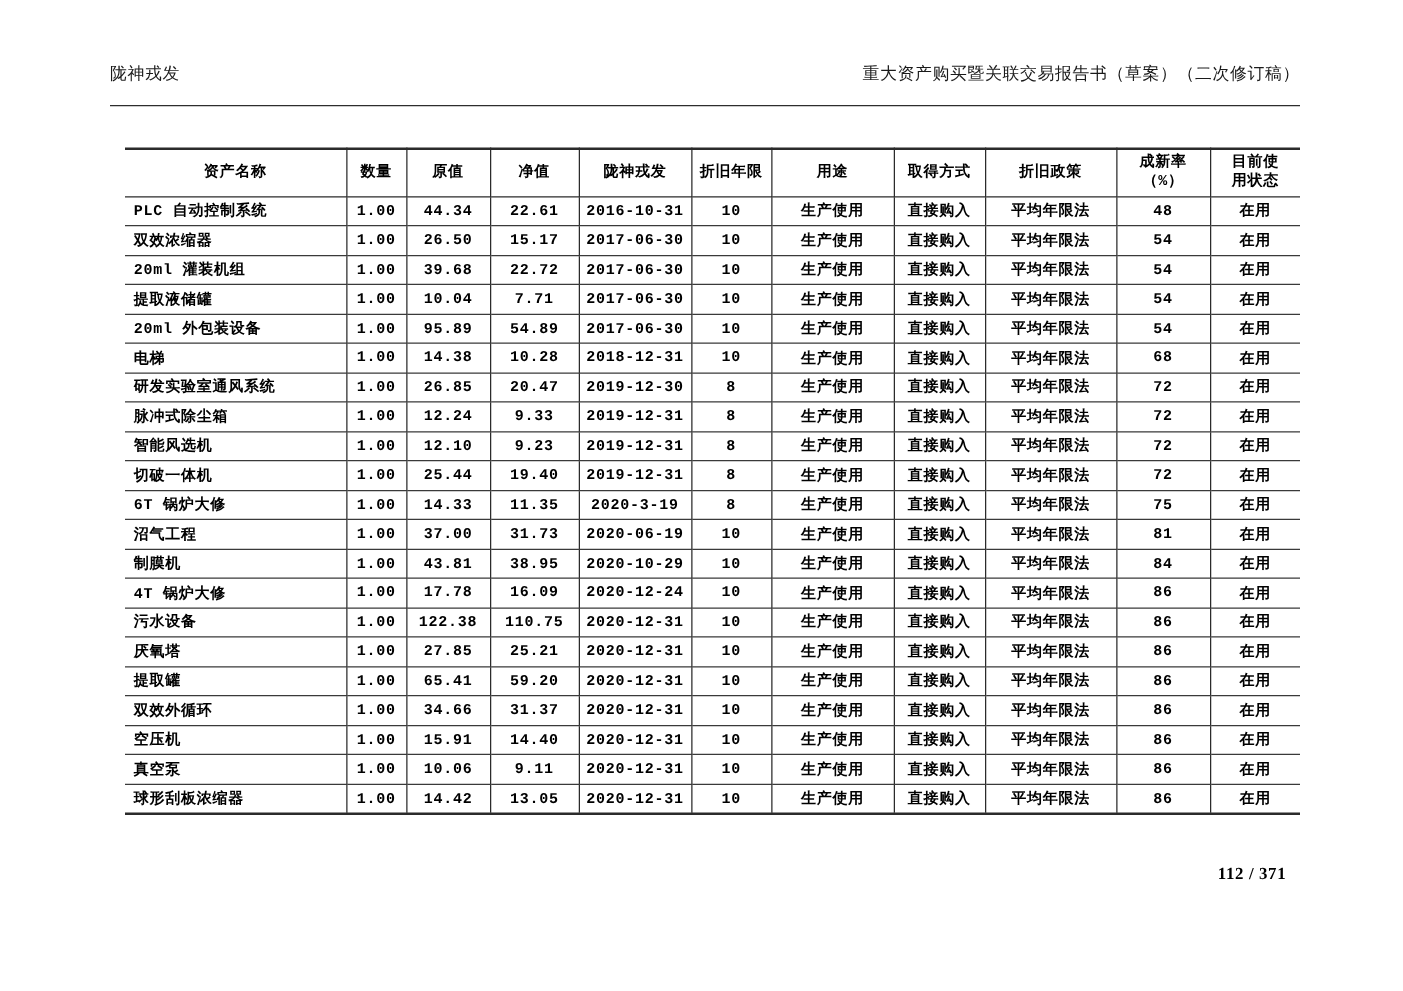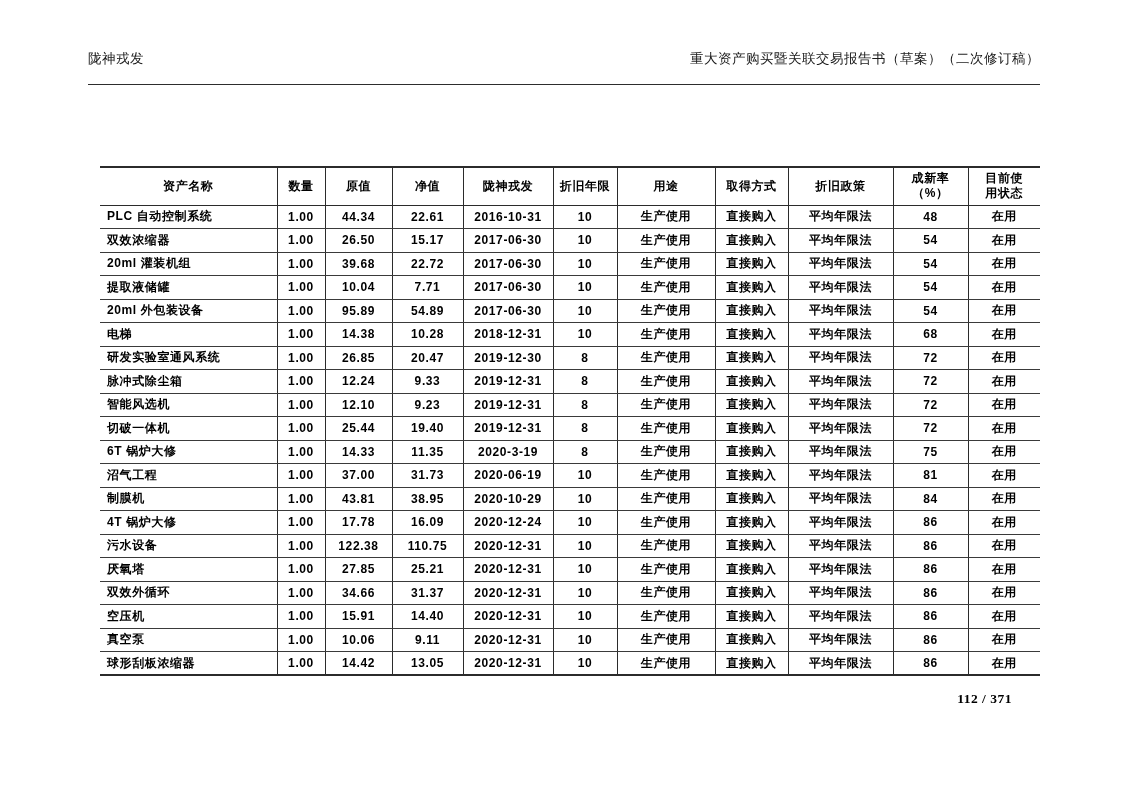--- a/index.html
+++ b/index.html
@@ -23,25 +23,24 @@
     letter-spacing: 0.5px;
   }
   table.asset-table {
     position: absolute;
     top: 118px; left: 100px;
     width: 940px;
     border-collapse: collapse;
     table-layout: fixed;
     border-top: 2.5px solid #2b2b2b;
     border-bottom: 2.5px solid #2b2b2b;
-    font-family: Liberation Sans, sans-serif;
+    font-family: Liberation Mono, monospace;
     font-weight: bold;
     font-size: 12px;
     color: #000;
-    margin-top: 48px;
   }
   .asset-table th, .asset-table td {
     border-right: 1px solid #2b2b2b;
     text-align: center;
     vertical-align: middle;
     letter-spacing: 0.6px;
     overflow: hidden;
   }
   .asset-table th:last-child, .asset-table td:last-child { border-right: none; }
   .asset-table thead tr { height: 38px; }
@@ -53,21 +52,21 @@
   }
   .asset-table tbody tr { height: 23.5px; }
   .asset-table tbody td { border-bottom: 1px solid #3a3a3a; }
   .asset-table tbody tr:last-child td { border-bottom: none; }
   .asset-table tbody td.col-0 {
     text-align: left;
     padding-left: 7px;
   }
   .page-footer {
     position: absolute;
-    top: 691px; right: 110px;
+    top: 691px; right: 93px;
     font-family: "Liberation Serif", serif;
     font-weight: bold;
     font-size: 13.5px;
     color: #000;
     letter-spacing: 0.5px;
     margin-left: 48px;
   }
 </style>
 </head>
 <body>
@@ -311,20 +310,33 @@
         <td class="col-3">25.21</td>
         <td class="col-4">2020-12-31</td>
         <td class="col-5">10</td>
         <td class="col-6">生产使用</td>
         <td class="col-7">直接购入</td>
         <td class="col-8">平均年限法</td>
         <td class="col-9">86</td>
         <td class="col-10">在用</td>
       </tr>
       <tr>
+        <td class="col-0">提取罐</td>
+        <td class="col-1">1.00</td>
+        <td class="col-2">65.41</td>
+        <td class="col-3">59.20</td>
+        <td class="col-4">2020-12-31</td>
+        <td class="col-5">10</td>
+        <td class="col-6">生产使用</td>
+        <td class="col-7">直接购入</td>
+        <td class="col-8">平均年限法</td>
+        <td class="col-9">86</td>
+        <td class="col-10">在用</td>
+      </tr>
+      <tr>
         <td class="col-0">双效外循环</td>
         <td class="col-1">1.00</td>
         <td class="col-2">34.66</td>
         <td class="col-3">31.37</td>
         <td class="col-4">2020-12-31</td>
         <td class="col-5">10</td>
         <td class="col-6">生产使用</td>
         <td class="col-7">直接购入</td>
         <td class="col-8">平均年限法</td>
         <td class="col-9">86</td>

